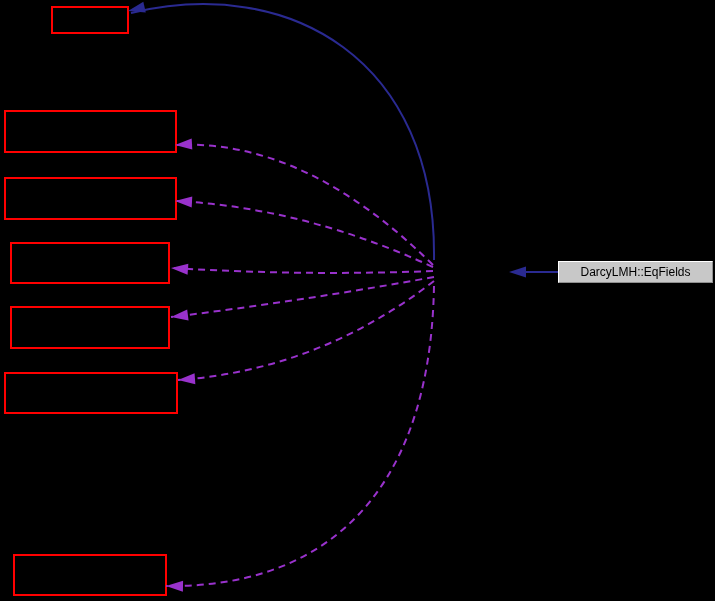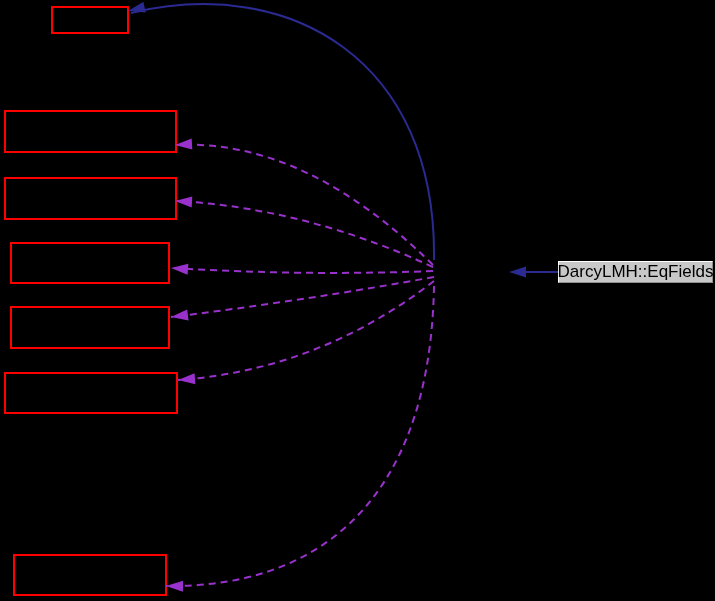--- a/index.html
+++ b/index.html
@@ -2,21 +2,21 @@
 <html><head>
 <meta charset="utf-8">
 <style>
   html,body{margin:0;padding:0;background:#000;}
   .stage{position:relative;overflow:hidden;}
   .stage svg{position:absolute;left:0;top:0;}
   .main-node{
     position:absolute;
     display:flex;align-items:center;justify-content:center;
     font-family:"Liberation Sans",sans-serif;
-    font-size:17px;
+    font-size:12px;
     box-sizing:border-box;
     white-space:nowrap;
   }
 </style>
 </head>
 <body>
 
 <div class="stage" style="width: 715px; height: 601px; background: rgb(0, 0, 0);">
   <svg xmlns="http://www.w3.org/2000/svg" width="715" height="601" viewBox="0 0 715 601">
       <rect x="52" y="7" width="76" height="26" fill="#000000" stroke="#ff0000" stroke-width="2"></rect>

